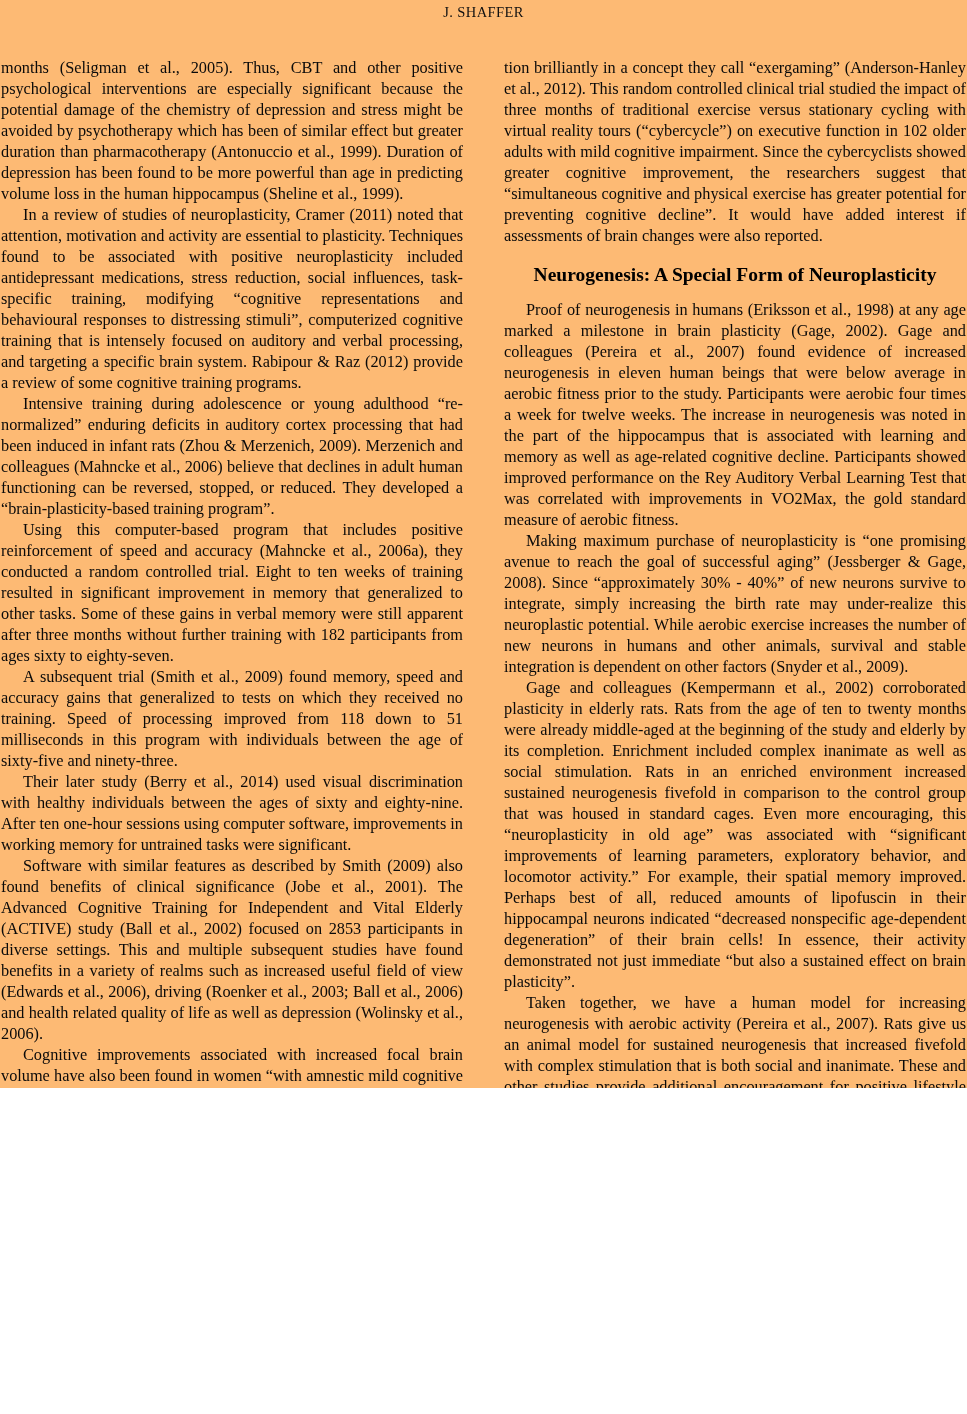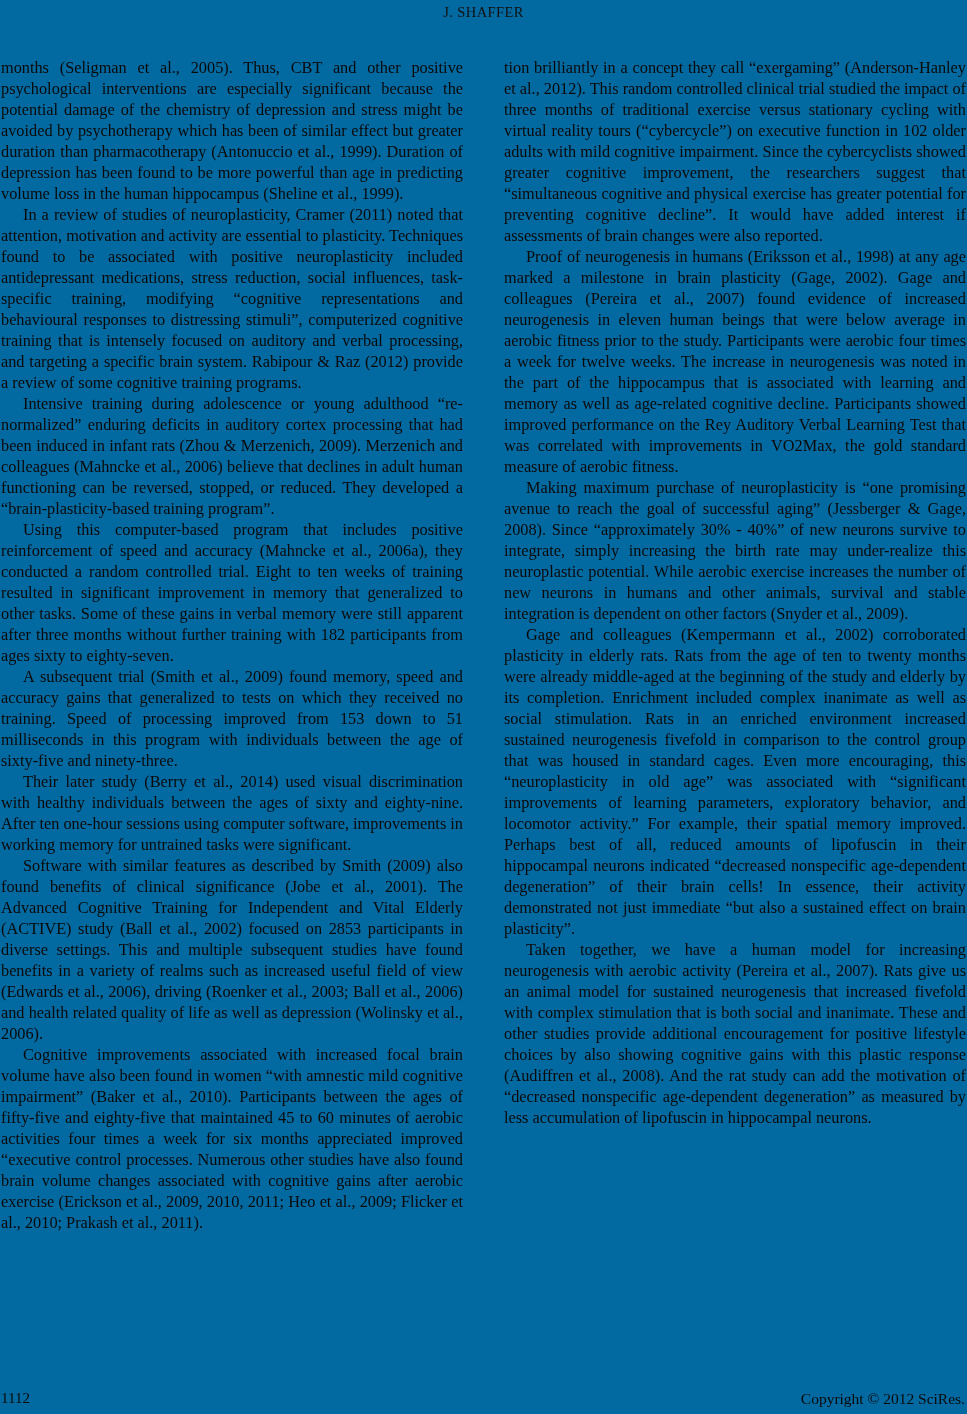--- a/index.html
+++ b/index.html
@@ -3,22 +3,22 @@
 <meta charset="utf-8">
 <style>
   html, body {
     margin: 0;
     padding: 0;
     background: #ffffff;
   }
   .page {
     position: relative;
     width: 967px;
-    height: 1414px;
-    background: #0369a1;
+    height: 1088px;
+    background: #fdba74;
     color: #0a0a0a;
     font-family: "Liberation Serif", "DejaVu Serif", serif;
     overflow: hidden;
   }
   .running-head {
     position: absolute;
     top: 4px;
     left: 0;
     right: 0;
     text-align: center;
@@ -78,28 +78,29 @@
 
   <div class="running-head">J. SHAFFER</div>
 
   <div class="columns">
 
     <div class="col">
       <p class="no-indent">months (Seligman et al., 2005). Thus, CBT and other positive psychological interventions are especially significant because the potential damage of the chemistry of depression and stress might be avoided by psychotherapy which has been of similar effect but greater duration than pharmacotherapy (Antonuccio et al., 1999). Duration of depression has been found to be more powerful than age in predicting volume loss in the human hippocampus (Sheline et al., 1999).</p>
       <p>In a review of studies of neuroplasticity, Cramer (2011) noted that attention, motivation and activity are essential to plasticity. Techniques found to be associated with positive neuroplasticity included antidepressant medications, stress reduction, social influences, task-specific training, modifying “cognitive representations and behavioural responses to distressing stimuli”, computerized cognitive training that is intensely focused on auditory and verbal processing, and targeting a specific brain system. Rabipour &amp; Raz (2012) provide a review of some cognitive training programs.</p>
       <p>Intensive training during adolescence or young adulthood “re-normalized” enduring deficits in auditory cortex processing that had been induced in infant rats (Zhou &amp; Merzenich, 2009). Merzenich and colleagues (Mahncke et al., 2006) believe that declines in adult human functioning can be reversed, stopped, or reduced. They developed a “brain-plasticity-based training program”.</p>
       <p>Using this computer-based program that includes positive reinforcement of speed and accuracy (Mahncke et al., 2006a), they conducted a random controlled trial. Eight to ten weeks of training resulted in significant improvement in memory that generalized to other tasks. Some of these gains in verbal memory were still apparent after three months without further training with 182 participants from ages sixty to eighty-seven.</p>
-      <p>A subsequent trial (Smith et al., 2009) found memory, speed and accuracy gains that generalized to tests on which they received no training. Speed of processing improved from 153 down to 51 milliseconds in this program with individuals between the age of sixty-five and ninety-three.</p>
+      <p>A subsequent trial (Smith et al., 2009) found memory, speed and accuracy gains that generalized to tests on which they received no training. Speed of processing improved from 118 down to 51 milliseconds in this program with individuals between the age of sixty-five and ninety-three.</p>
       <p>Their later study (Berry et al., 2014) used visual discrimination with healthy individuals between the ages of sixty and eighty-nine. After ten one-hour sessions using computer software, improvements in working memory for untrained tasks were significant.</p>
       <p>Software with similar features as described by Smith (2009) also found benefits of clinical significance (Jobe et al., 2001). The Advanced Cognitive Training for Independent and Vital Elderly (ACTIVE) study (Ball et al., 2002) focused on 2853 participants in diverse settings. This and multiple subsequent studies have found benefits in a variety of realms such as increased useful field of view (Edwards et al., 2006), driving (Roenker et al., 2003; Ball et al., 2006) and health related quality of life as well as depression (Wolinsky et al., 2006).</p>
       <p>Cognitive improvements associated with increased focal brain volume have also been found in women “with amnestic mild cognitive impairment” (Baker et al., 2010). Participants between the ages of fifty-five and eighty-five that maintained 45 to 60 minutes of aerobic activities four times a week for six months appreciated improved “executive control processes. Numerous other studies have also found brain volume changes associated with cognitive gains after aerobic exercise (Erickson et al., 2009, 2010, 2011; Heo et al., 2009; Flicker et al., 2010; Prakash et al., 2011).</p>
     </div>
 
     <div class="col">
       <p class="no-indent">tion brilliantly in a concept they call “exergaming” (Anderson-Hanley et al., 2012). This random controlled clinical trial studied the impact of three months of traditional exercise versus stationary cycling with virtual reality tours (“cybercycle”) on executive function in 102 older adults with mild cognitive impairment. Since the cybercyclists showed greater cognitive improvement, the researchers suggest that “simultaneous cognitive and physical exercise has greater potential for preventing cognitive decline”. It would have added interest if assessments of brain changes were also reported.</p>
+      <h2 class="section-heading">Neurogenesis: A Special Form of Neuroplasticity</h2>
       <p>Proof of neurogenesis in humans (Eriksson et al., 1998) at any age marked a milestone in brain plasticity (Gage, 2002). Gage and colleagues (Pereira et al., 2007) found evidence of increased neurogenesis in eleven human beings that were below average in aerobic fitness prior to the study. Participants were aerobic four times a week for twelve weeks. The increase in neurogenesis was noted in the part of the hippocampus that is associated with learning and memory as well as age-related cognitive decline. Participants showed improved performance on the Rey Auditory Verbal Learning Test that was correlated with improvements in VO2Max, the gold standard measure of aerobic fitness.</p>
       <p>Making maximum purchase of neuroplasticity is “one promising avenue to reach the goal of successful aging” (Jessberger &amp; Gage, 2008). Since “approximately 30% - 40%” of new neurons survive to integrate, simply increasing the birth rate may under-realize this neuroplastic potential. While aerobic exercise increases the number of new neurons in humans and other animals, survival and stable integration is dependent on other factors (Snyder et al., 2009).</p>
       <p>Gage and colleagues (Kempermann et al., 2002) corroborated plasticity in elderly rats. Rats from the age of ten to twenty months were already middle-aged at the beginning of the study and elderly by its completion. Enrichment included complex inanimate as well as social stimulation. Rats in an enriched environment increased sustained neurogenesis fivefold in comparison to the control group that was housed in standard cages. Even more encouraging, this “neuroplasticity in old age” was associated with “significant improvements of learning parameters, exploratory behavior, and locomotor activity.” For example, their spatial memory improved. Perhaps best of all, reduced amounts of lipofuscin in their hippocampal neurons indicated “decreased nonspecific age-dependent degeneration” of their brain cells! In essence, their activity demonstrated not just immediate “but also a sustained effect on brain plasticity”.</p>
       <p>Taken together, we have a human model for increasing neurogenesis with aerobic activity (Pereira et al., 2007). Rats give us an animal model for sustained neurogenesis that increased fivefold with complex stimulation that is both social and inanimate. These and other studies provide additional encouragement for positive lifestyle choices by also showing cognitive gains with this plastic response (Audiffren et al., 2008). And the rat study can add the motivation of “decreased nonspecific age-dependent degeneration” as measured by less accumulation of lipofuscin in hippocampal neurons.</p>
     </div>
 
   </div>
 
   <div class="footer-left">1112</div>
 

